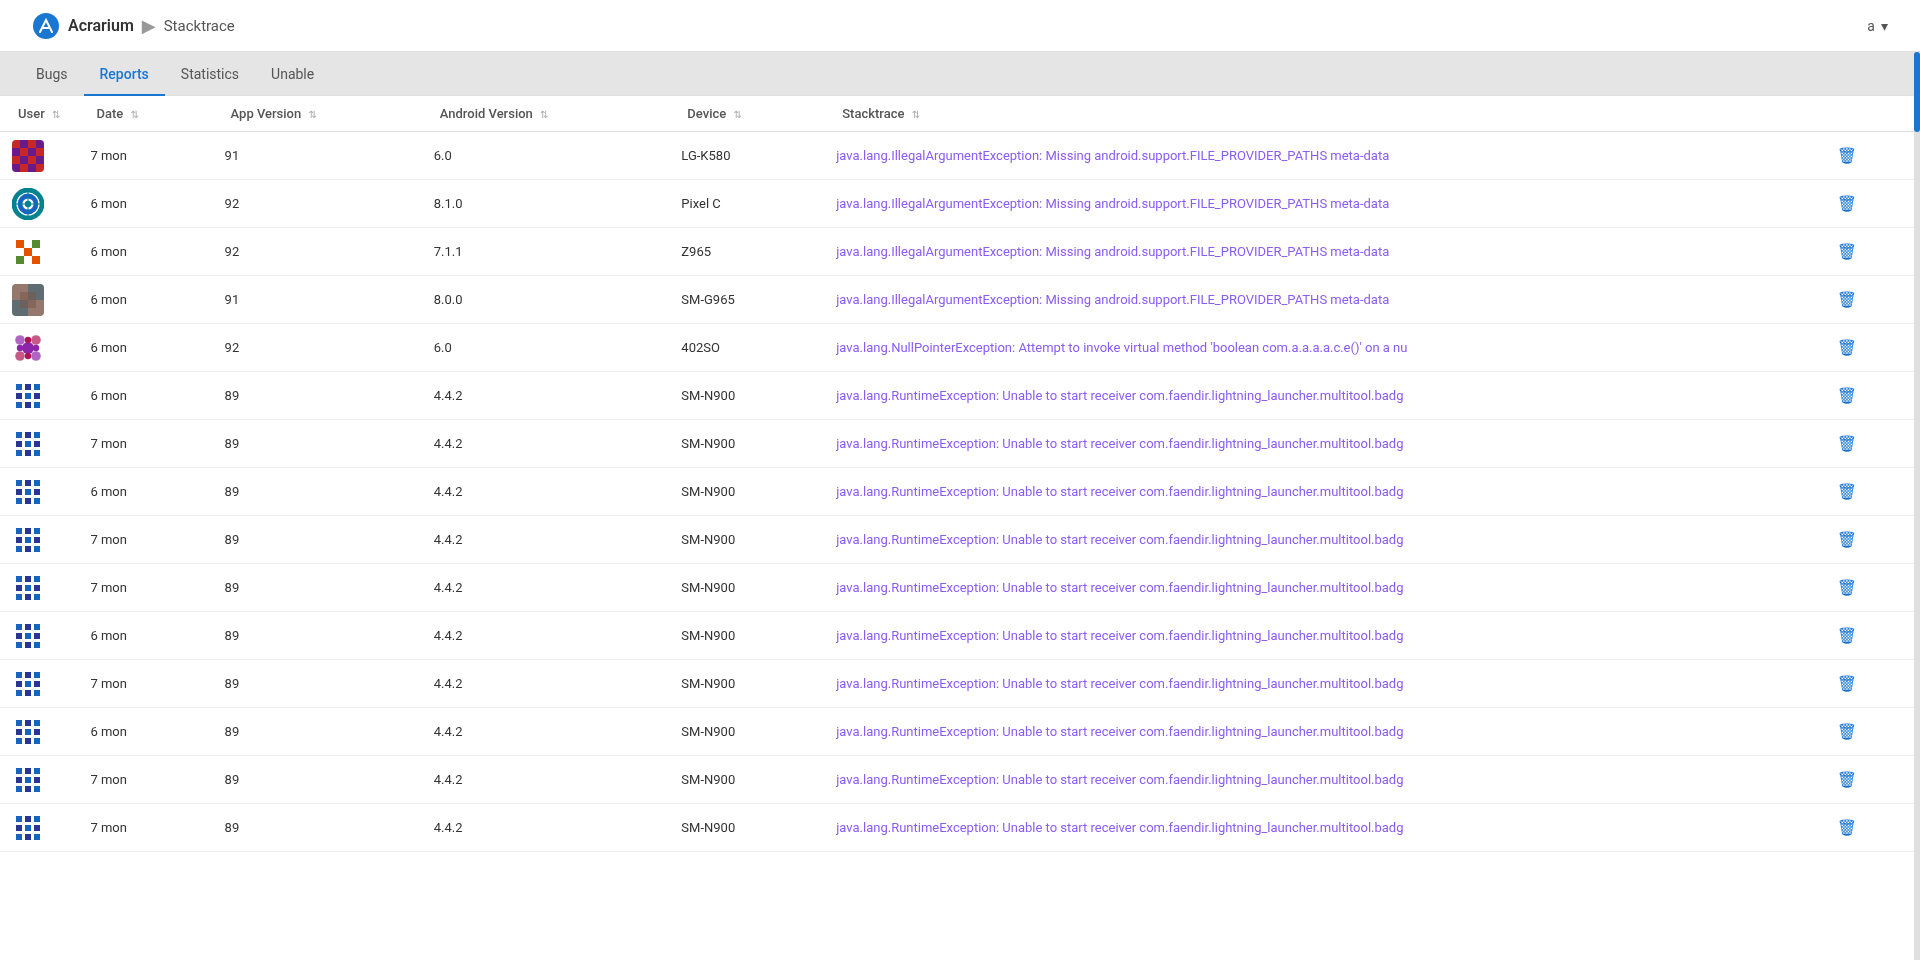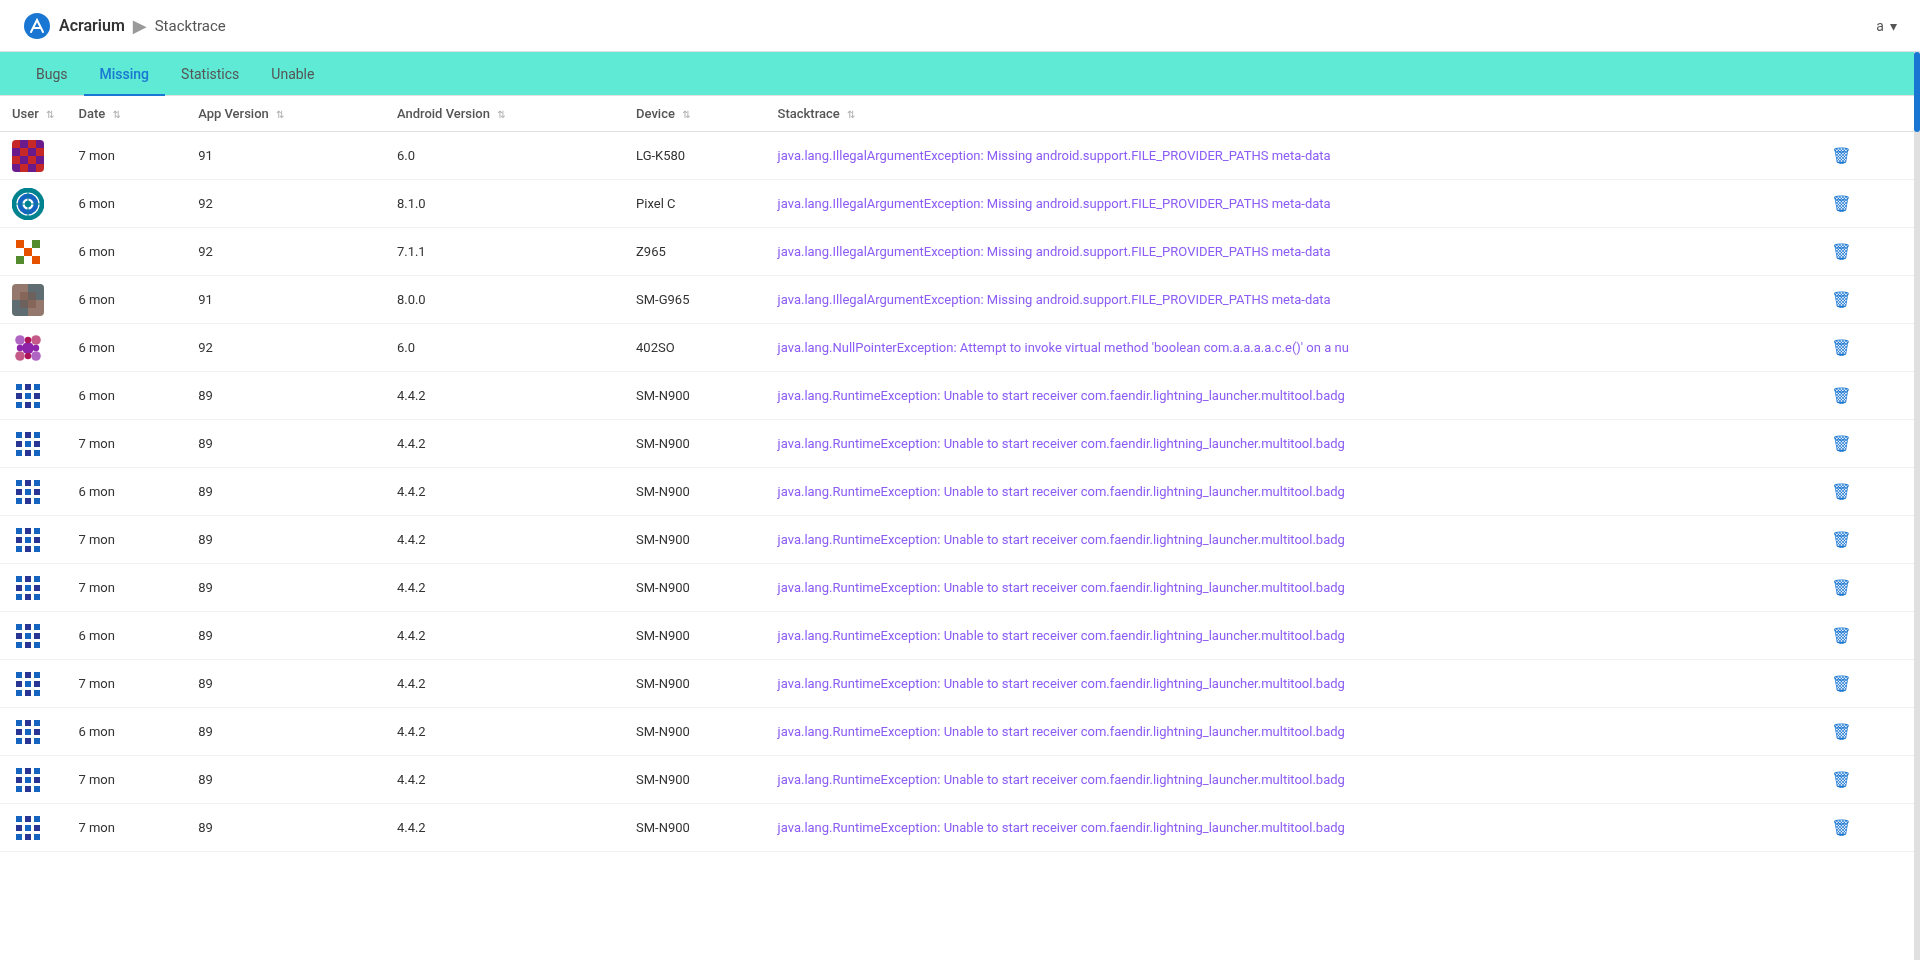--- a/index.html
+++ b/index.html
@@ -2,21 +2,21 @@
 <html><head>
   <meta charset="utf-8">
   <style>
     * { box-sizing: border-box; margin: 0; padding: 0; }
     body { font-family: -apple-system, BlinkMacSystemFont, 'Segoe UI', Roboto, sans-serif; font-size: 14px; color: #333; background: #fff; }
 
     
     .navbar {
       display: flex;
       align-items: center;
-      padding: 0 23px;
+      padding: 0 32px;
       height: 52px;
       border-bottom: 1px solid #e0e0e0;
       background: #fff;
     }
     .navbar-brand {
       display: flex;
       align-items: center;
       gap: 8px;
       font-weight: 600;
       font-size: 16px;
@@ -42,21 +42,21 @@
       gap: 6px;
       cursor: pointer;
       color: #555;
     }
 
     
     .tabs {
       display: flex;
       padding: 0 20px;
       border-bottom: 1px solid #e0e0e0;
-      background: #5eead4;
+      background: #e5e5e5;
     }
     .tab {
       padding: 14px 16px 12px;
       cursor: pointer;
       color: #555;
       font-size: 14px;
       border-bottom: 2px solid transparent;
       margin-bottom: -1px;
     }
     .tab.active {
@@ -71,21 +71,21 @@
       overflow: hidden;
     }
     table {
       width: 100%;
       border-collapse: collapse;
     }
     thead tr {
       border-bottom: 1px solid #e0e0e0;
     }
     th {
-      padding: 10px 12px;
+      padding: 10px 18px;
       text-align: left;
       font-weight: 500;
       color: #555;
       font-size: 13px;
       white-space: nowrap;
       background: #fff;
     }
     th .sort-icon {
       display: inline-block;
       margin-left: 4px;
@@ -161,21 +161,21 @@
   <span class="nav-separator">▶</span>
   <span class="nav-project">Stacktrace</span>
   <div class="navbar-right">
     <span>a</span>
     <span>▾</span>
   </div>
 </nav>
 
 <div class="tabs">
   <div class="tab">Bugs</div>
-  <div class="tab active">Missing</div>
+  <div class="tab active">Reports</div>
   <div class="tab">Statistics</div>
   <div class="tab">Unable</div>
 </div>
 
 <div class="table-container">
   <table>
     <thead>
       <tr>
         <th>User <span class="sort-icon">⇅</span></th>
         <th>Date <span class="sort-icon">⇅</span></th>

